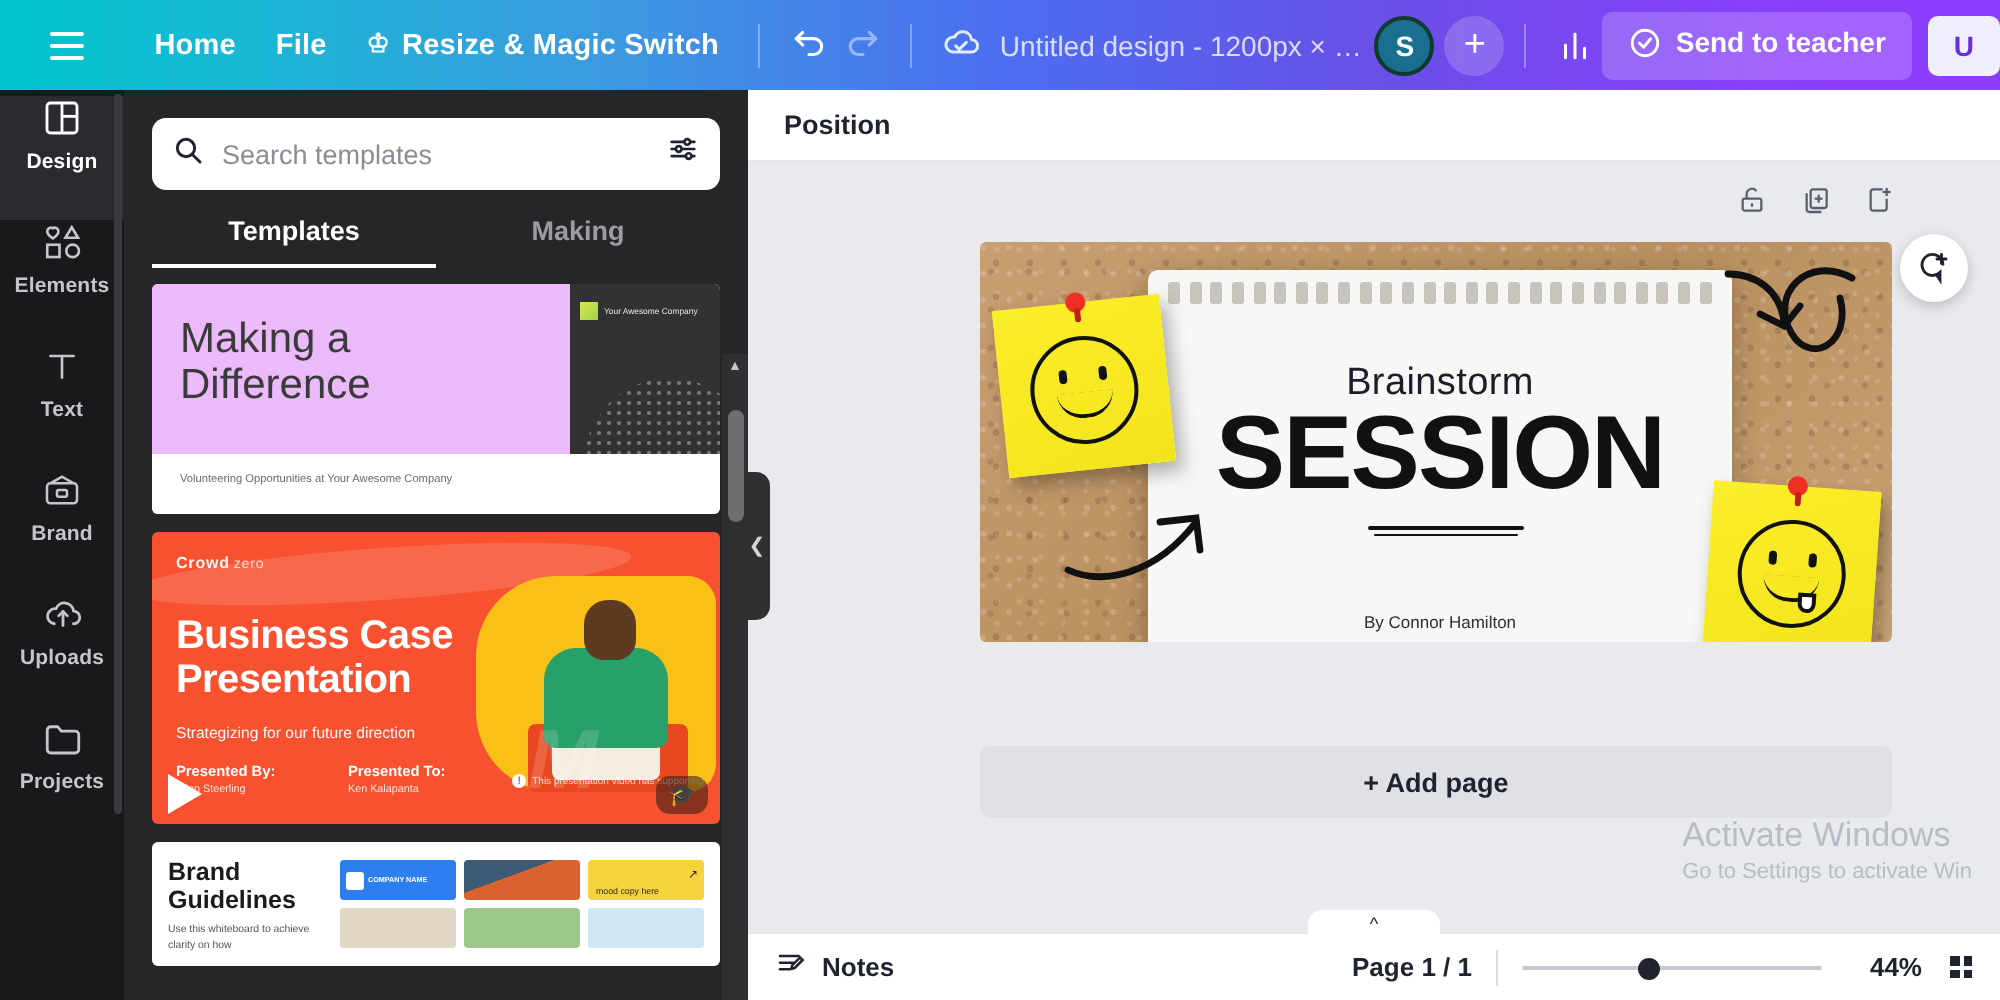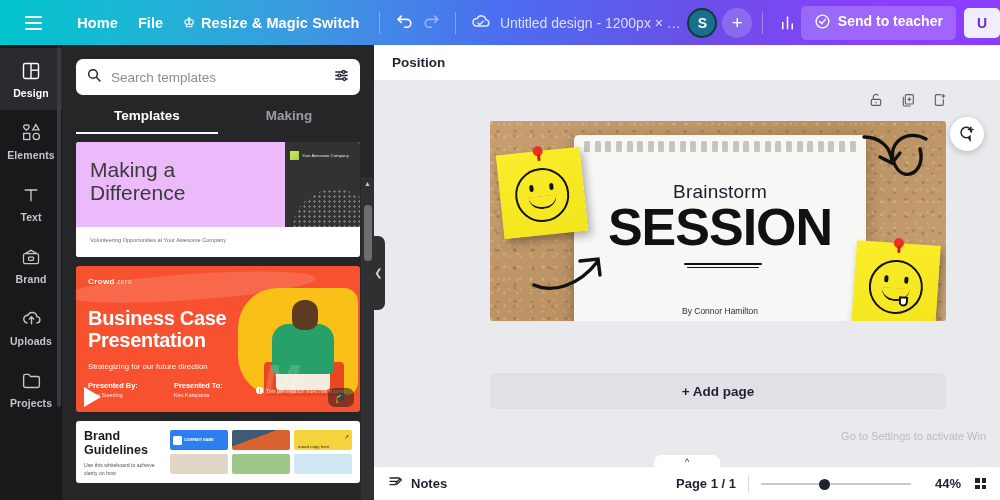--- a/index.html
+++ b/index.html
@@ -40,21 +40,21 @@
     background: #f0eefc; color:#6a2ddb; font-size:14px; font-weight:bold;
     padding:7px 13px; border-radius:5px; margin-left:8px; cursor:pointer; white-space:nowrap;
   }
 
   
   .body-row { flex: 1; display: flex; min-height: 0; }
 
   
   .rail { width: 62px; flex:0 0 62px; background:#18191b; display:flex; flex-direction:column; padding-top: 3px; position:relative; }
   .rail-item {
-    height: 62px; display:flex; flex-direction:column; align-items:center; justify-content:center;
+    height: 62px; display:flex; flex-direction:column; align-items:center; justify-content:flex-start;
     gap:5px; color:#c5c6c9; cursor:pointer;
   }
   .rail-item.active { background:#2a2b2e; color:#fff; }
   .rail-label { font-size: 10.5px; font-weight: bold; letter-spacing:.1px;}
   .rail-ico { width:22px; height:22px; display:flex; align-items:center; justify-content:center; }
   .rail-scroll { position:absolute; right:1px; top:2px; width:4px; height:360px; background:#3a3b3e; border-radius:3px;}
 
   
   .panel { width: 312px; flex:0 0 312px; background:#252627; display:flex; flex-direction:column; position:relative; }
   .search-wrap { padding: 14px 14px 0 14px; }
@@ -538,20 +538,21 @@
 
         <div class="comment-fab">
           <svg width="18" height="18" viewBox="0 0 24 24" fill="none" stroke="currentColor" stroke-width="1.9" stroke-linecap="round">
               <path d="M18 9.5a7 7 0 1 0-2 5.4V20l-2-3"></path>
               <line x1="17" y1="3" x2="17" y2="9"></line>
               <line x1="14" y1="6" x2="20" y2="6"></line>
             </svg>
         </div>
 
         <div class="watermark-win">
+          <div class="w1">Activate Windows</div>
           <div class="w2">Go to Settings to activate Win</div>
         </div>
       </div>
 
       <div class="bottombar">
         <div class="handle-tab">^</div>
         <div class="notes-btn">
           <span>
             <svg width="16" height="16" viewBox="0 0 24 24" fill="none" stroke="#1f2330" stroke-width="1.9" stroke-linecap="round">
                 <line x1="3" y1="6" x2="17" y2="6"></line>

